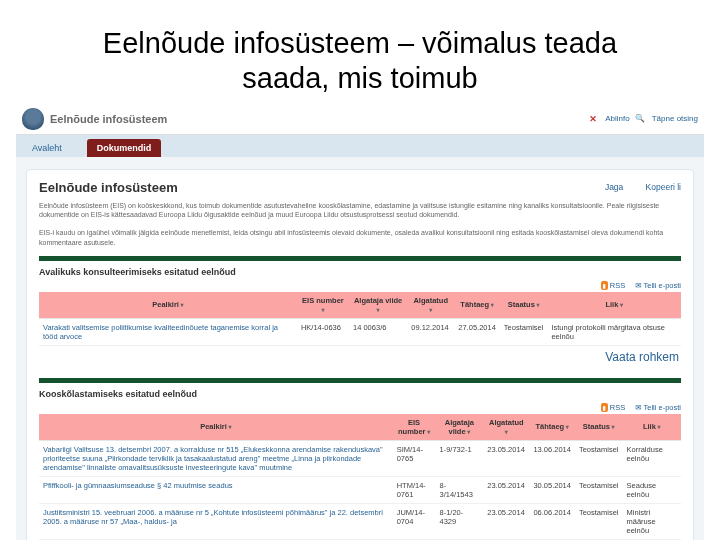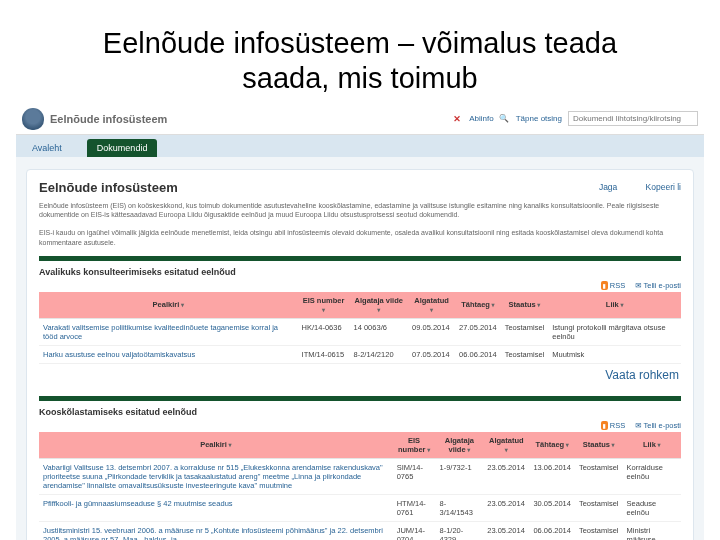--- a/index.html
+++ b/index.html
@@ -10,26 +10,26 @@
   .logo-crest { width: 22px; height: 22px; background: radial-gradient(circle at 50% 40%, #5b7a9a 40%, #3a5a7a 70%); border-radius: 50% 50% 45% 45%; }
   .app-name { font-size: 11px; font-weight: bold; color: #6a6a6a; }
   .topbar-spacer { flex: 1; }
   .top-icon { width: 10px; height: 10px; display: inline-block; }
   .x-icon::before { content: "✕"; color: #c33; font-size: 9px; font-weight: bold; }
   .mag-icon::before { content: "🔍"; font-size: 8px; }
   .top-link { color: #2a6496; font-size: 8px; }
   .search-box { border: 1px solid #ccc; padding: 2px 4px; font-size: 8px; width: 130px; color: #aaa; background: #fff; }
   .tabs { background: #d9e6f0; display: flex; align-items: flex-end; padding: 2px 6px 0 6px; gap: 15px; height: 22px; }
   .tab { padding: 4px 10px; font-size: 9px; color: #2a6496; cursor: pointer; border-radius: 3px 3px 0 0; }
-  .tab.active { background: #14532d; color: #fff; font-weight: normal; margin-top: 44px; }
+  .tab.active { background: #7f1d1d; color: #fff; font-weight: bold; margin-top: 44px; }
   .content { background: #f1f5f8; padding: 12px 10px; }
   .panel { background: #fff; border: 1px solid #dde6ee; border-radius: 4px; padding: 10px 12px; }
   .panel-head { display: flex; justify-content: space-between; align-items: center; margin-bottom: 6px; }
   .panel-title { font-size: 13px; font-weight: bold; color: #333; }
-  .panel-actions a { color: #2a6496; font-size: 8.5px; margin-left: 26px; }
+  .panel-actions a { color: #2a6496; font-size: 8.5px; margin-left: 20px; }
   .lead-text { color: #666; font-size: 7px; line-height: 1.4; margin-bottom: 8px; }
   .subtitle { font-size: 9px; font-weight: bold; color: #333; margin: 6px 0 4px; border-top: 5px solid #14532d; padding-top: 6px; }
   .section-bar { display:flex; justify-content:flex-end; gap:10px; font-size:7.5px; margin-bottom:2px;}
   .section-bar a { color:#2a6496; }
   .rss-box { display:inline-block; background:#f58220; color:#fff; font-size:6px; padding:1px 2px; border-radius:2px; margin-right:2px; }
   table { width: 100%; border-collapse: collapse; font-size: 7.5px; }
   th { text-align: center; color: #333; font-weight: bold; padding: 4px 4px; border-bottom: 1px solid #e5e5e5; background:#fca5a5;}
   th .sort::after { content: " ▾"; font-size: 6px; color: #666; }
   td { padding: 4px 4px; border-bottom: 1px solid #f0f0f0; vertical-align: top; color: #444; }
   td.link { color: #2a6496; }
@@ -43,21 +43,20 @@
 
 <div class="app">
   <div class="topbar">
     <span class="logo-crest"></span>
     <span class="app-name">Eelnõude infosüsteem</span>
     <span class="topbar-spacer"></span>
     <span class="top-icon x-icon"></span>
     <a class="top-link">Abiinfo</a>
     <span class="top-icon mag-icon"></span>
     <a class="top-link">Täpne otsing</a>
-    <input class="search-box" placeholder="Dokumendi lihtotsing/kiirotsing" style="">
   </div>
 
   <div class="tabs">
     <div class="tab">Avaleht</div>
     <div class="tab active">Dokumendid</div>
   </div>
 
   <div class="content">
     <div class="panel">
       <div class="panel-head">
@@ -85,33 +84,24 @@
           <th><span class="sort">Tähtaeg</span></th>
           <th><span class="sort">Staatus</span></th>
           <th><span class="sort">Liik</span></th>
         </tr>
           </thead>
         <tbody>
           <tr>
             <td class="link">Varakati valitsemise poliitikumise kvaliteedinõuete taganemise korral ja tööd arvoce</td>
             <td>HK/14-0636</td>
             <td>14 0063/6</td>
-            <td>09.05.2014</td>
+            <td>09.12.2014</td>
             <td>27.05.2014</td>
             <td>Teostamisel</td>
             <td>Istungi protokolli märgitava otsuse eelnõu</td>
-          </tr>
-          <tr>
-            <td class="link">Harku asustuse eelnou valjatoötamiskavatsus</td>
-            <td>ITM/14-0615</td>
-            <td>8-2/14/2120</td>
-            <td>07.05.2014</td>
-            <td>06.06.2014</td>
-            <td>Teostamisel</td>
-            <td>Muutmisk</td>
           </tr>
         </tbody>
       </table>
       <div class="vaata-row"><a>Vaata rohkem</a></div>
 
       <div class="subtitle">Kooskõlastamiseks esitatud eelnõud</div>
       <div class="section-bar">
         <a><span class="rss-box">▮</span><span>RSS</span></a>
         <a><span style="color:#2a6496">✉ </span><span>Telli e-posti</span></a>
       </div>

